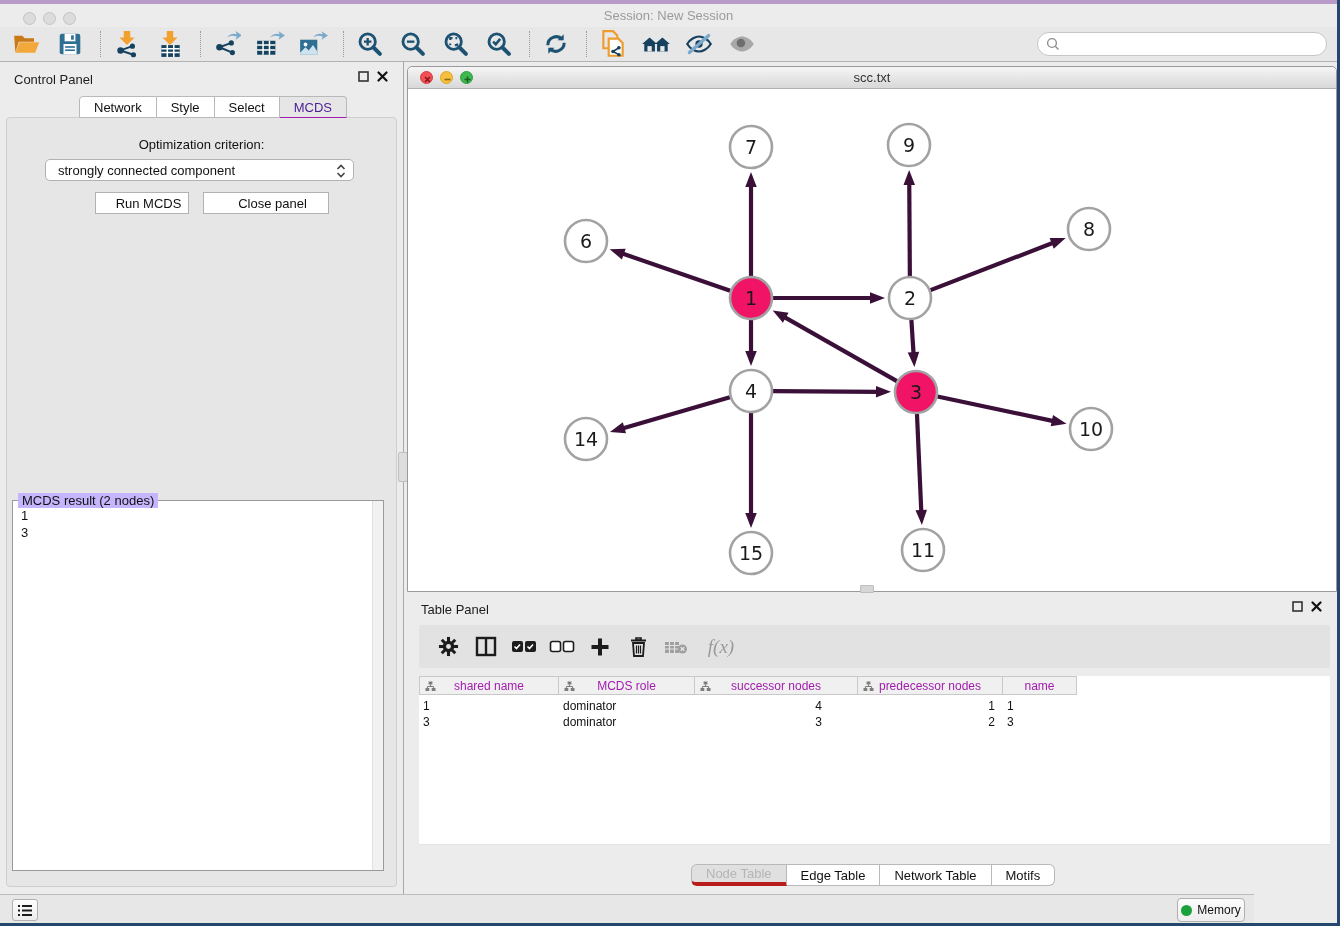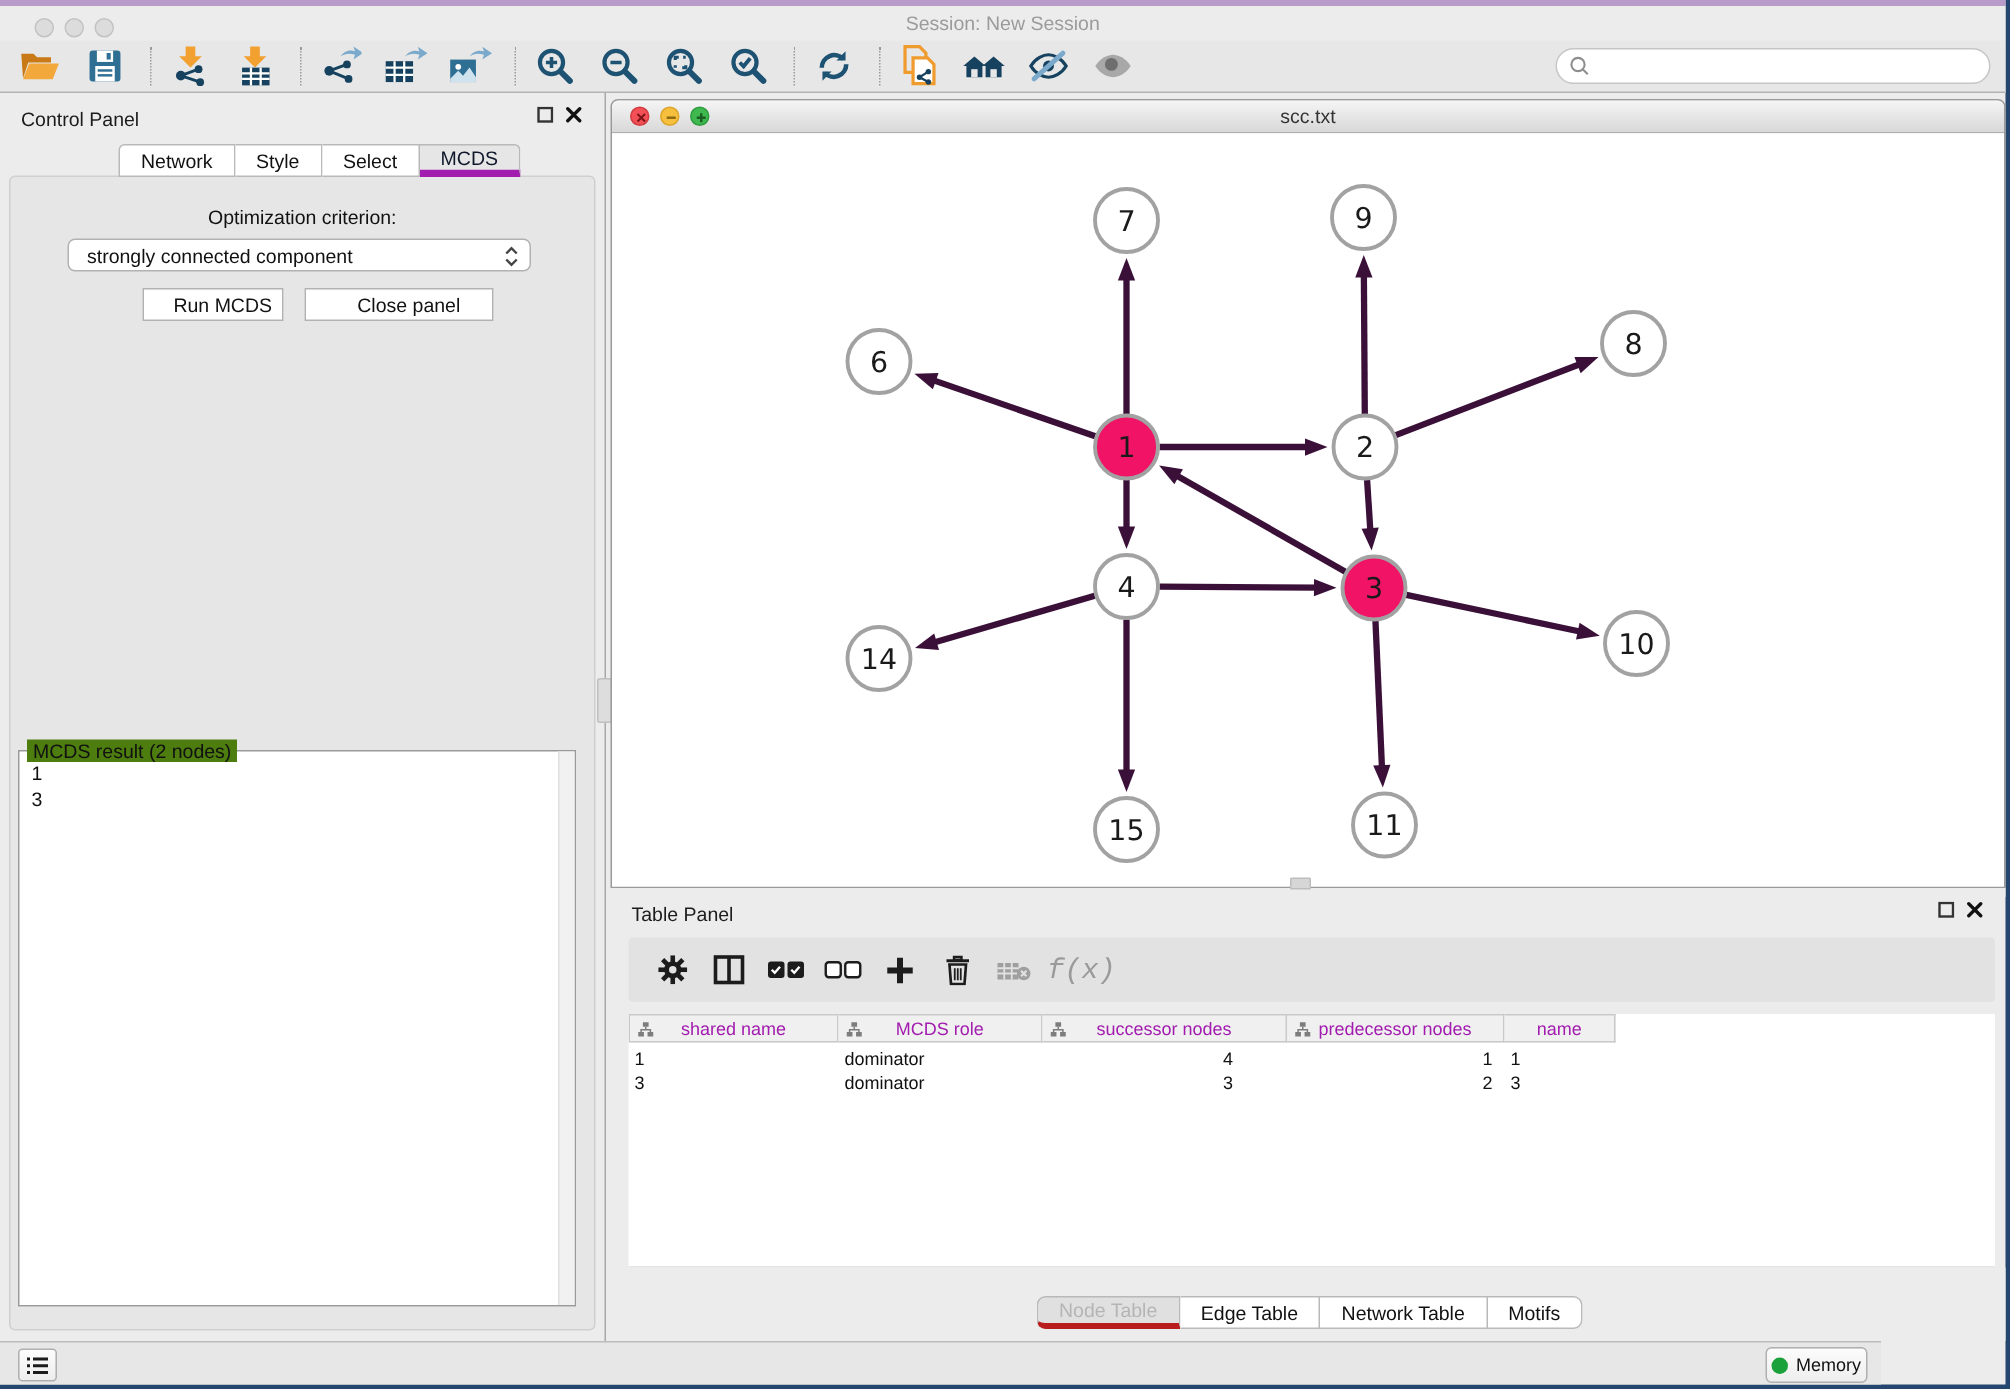--- a/index.html
+++ b/index.html
@@ -22,27 +22,27 @@
   .search-box input { border:none; outline:none; flex:1; font-size:13px; background:transparent; margin-left:5px; font-family:"Liberation Sans",sans-serif; }
 
   
   .cp-header { position:absolute; left:0; top:62px; width:403px; height:34px; }
   .cp-header .ph-title { position:absolute; left:14px; top:10px; font-size:13px; color:#1c1c1c; }
   .panel-btns { position:absolute; top:9px; display:flex; gap:8px; align-items:center; }
   .cp-body { position:absolute; left:6px; top:117px; width:391px; height:770px; background:#e6e6e6; border:1px solid #cfcfcf; border-radius:4px; }
   .cp-tabs { position:absolute; left:79px; top:96px; height:22px; display:flex; z-index:3; }
   .tab { height:22px; font-size:13px; display:flex; align-items:center; justify-content:center; background:#fff; border:1px solid #b9b9b9; border-left:none; color:#111; }
   .tab:first-child { border-left:1px solid #b9b9b9; border-radius:4px 0 0 0; }
-  .tab.selected { background:#e6e6e6; color:#0f172a; border-radius:0 4px 0 0; border-bottom:5px solid #a21caf; }
+  .tab.selected { background:#e6e6e6; color:#4c1d95; border-radius:0 4px 0 0; border-bottom:1px solid #a21caf; }
   .opt-label { position:absolute; left:6px; top:137px; width:391px; text-align:center; font-size:13px; color:#111; }
   .dropdown { position:absolute; left:45px; top:159px; width:309px; height:22px; background:#fff; border:1px solid #b2b2b2; border-radius:5px; font-size:13px; display:flex; align-items:center; padding-left:12px; color:#111; }
   .dropdown svg { position:absolute; right:7px; top:3px; }
   .cp-btn { position:absolute; height:22px; background:#fff; border:1px solid #b2b2b2; border-radius:0; font-size:13px; color:#111; display:flex; align-items:center; justify-content:center; font-family:"Liberation Sans",sans-serif;padding-left:13px; }
   .result-box { position:absolute; left:12px; top:500px; width:372px; height:371px; background:#fff; border:1px solid #9a9a9a; }
-  .result-title { position:absolute; left:18px; top:493px; background:#4d7c0f; padding:0 4px; font-size:13px; color:#111; z-index:2; }
+  .result-title { position:absolute; left:18px; top:493px; background:#c4b5fd; padding:0 4px; font-size:13px; color:#111; z-index:2; }
   .result-lines { position:absolute; left:8px; top:6px; font-size:13px; color:#111; line-height:17px; }
   .result-scroll { position:absolute; right:0; top:0; bottom:0; width:11px; background:#f1f1f1; border-left:1px solid #e0e0e0; }
 
   .v-divider { position:absolute; left:403px; top:62px; width:1px; height:832px; background:#a8a8a8; }
   .v-handle { position:absolute; left:398px; top:452px; width:10px; height:30px; background:#ddd; border:1px solid #c0c0c0; border-radius:2px; }
 
   
   .net-frame { position:absolute; left:407px; top:66px; width:930px; height:526px; border:1px solid #9a9a9a; border-radius:5px 5px 0 0; background:#fff; }
   .net-titlebar { position:absolute; left:0; top:0; right:0; height:22px; background:linear-gradient(#f5f5f5,#d8d8d8); border-bottom:1px solid #b0b0b0; border-radius:5px 5px 0 0; }
   .net-titlebar .title { position:absolute; left:0; right:0; top:3px; text-align:center; font-size:13px; color:#333; }
@@ -50,21 +50,21 @@
   .net-canvas { position:absolute; left:0; top:22px; right:0; bottom:0; background:#fff; overflow:hidden; }
 
   .h-splitter { position:absolute; left:404px; top:592px; width:933px; height:6px; background:#ececec; }
   .h-handle { position:absolute; left:860px; top:585px; width:14px; height:8px; background:#d6d6d6; border:1px solid #bdbdbd; border-radius:1px; }
 
   
   .tp { position:absolute; left:407px; top:598px; width:930px; height:296px; }
   .tp .ph-title { position:absolute; left:14px; top:4px; font-size:13px; color:#1c1c1c; }
   .tp-toolbar { position:absolute; left:12px; top:27px; width:911px; height:43px; background:#e2e2e2; border-radius:3px; display:flex; align-items:center; padding-left:14px; }
   .tp-btn { width:30px; height:30px; display:flex; align-items:center; justify-content:center; margin-right:8px; }
-  .fx { font-family:Liberation Mono, monospace; font-style:italic; font-size:19px; color:#9a9a9a; }
+  .fx { font-family:Liberation Serif, serif; font-style:italic; font-size:19px; color:#9a9a9a; }
   .tbl { position:absolute; left:12px; top:78px; width:911px; height:169px; background:#fff; overflow:hidden; border-bottom:1px solid #e4e4e4;}
   .tr { display:flex; }
   .th { height:19px; background:#f0f0f0; border:1px solid #c9c9c9; border-left:none; display:flex; align-items:center; justify-content:center; font-size:12px; color:#a21caf; position:relative; }
   .th:first-child { border-left:1px solid #c9c9c9; }
   .th .tree { position:absolute; left:5px; top:4px; }
   .td { height:16px; font-size:12px; color:#111; padding:1px 4px 0 4px; overflow:hidden; white-space:nowrap; }
   .data-rows { margin-top:3px; }
   .tp-bottom { position:absolute; left:0; top:247px; width:930px; height:49px; background:#ececec; }
   .tp-tabs { position:absolute; left:284px; top:19px; display:flex; }
   .tp-tabs .tab:first-child { border-radius:6px 0 0 6px; }

